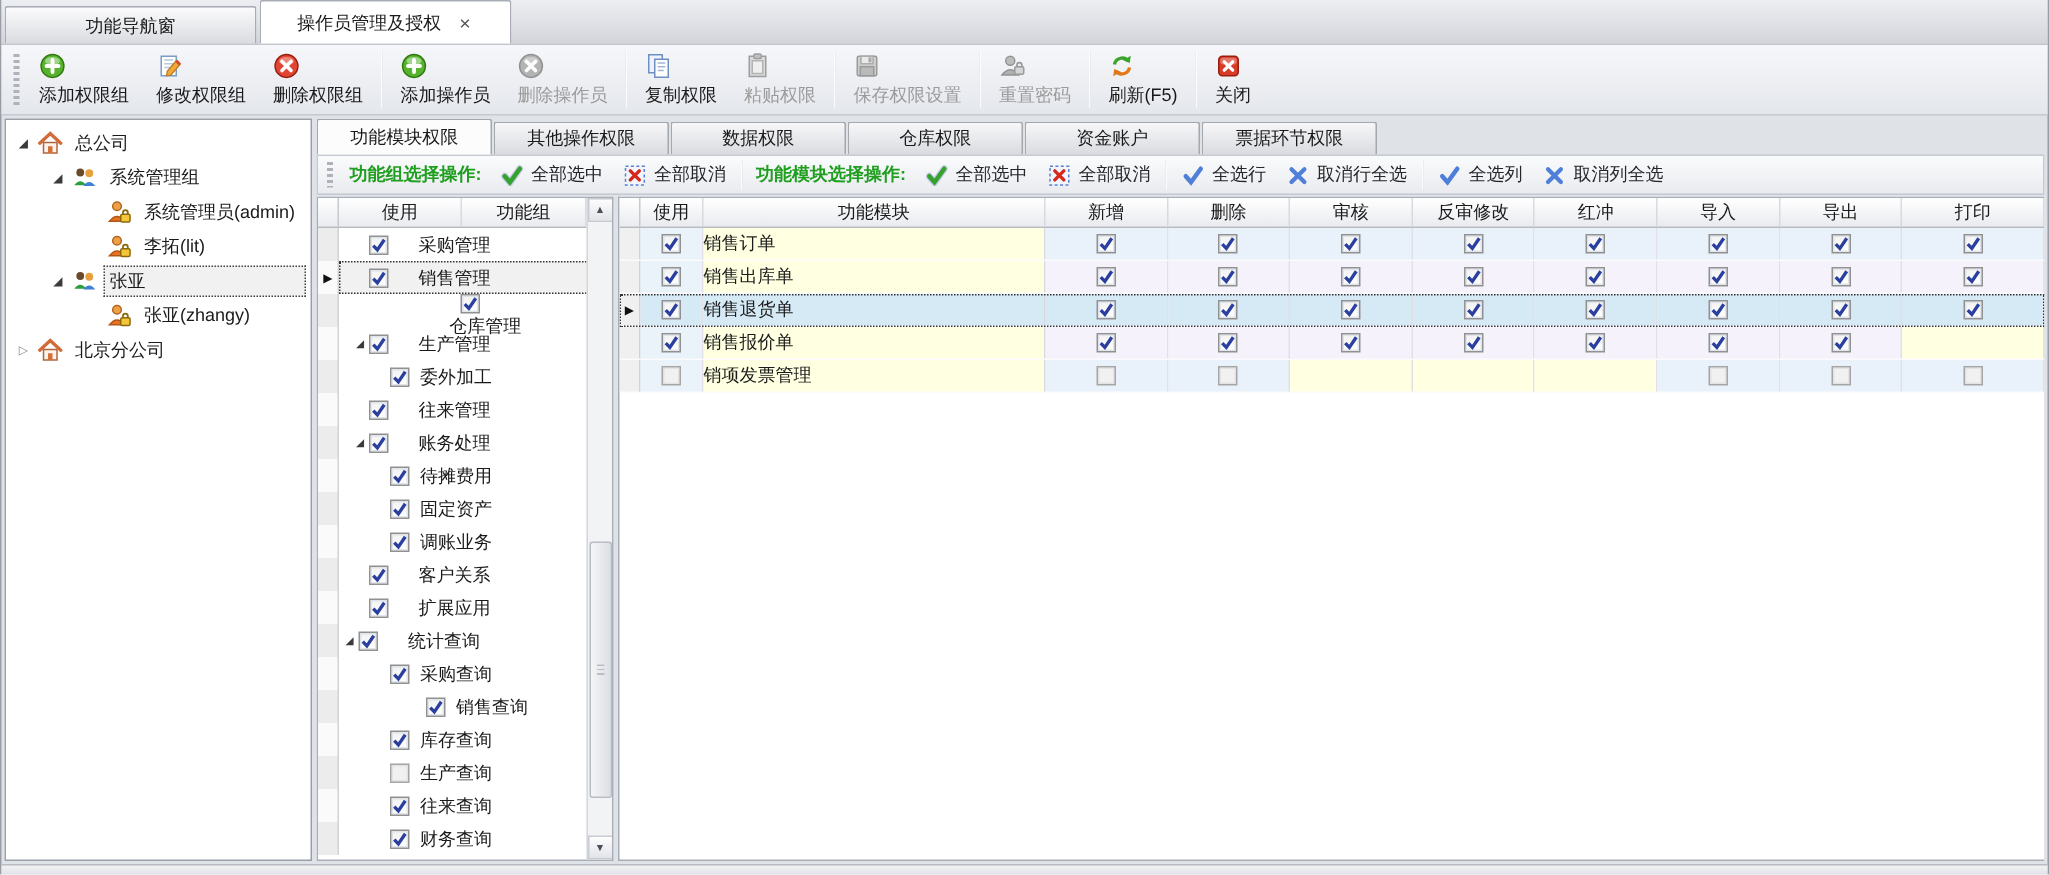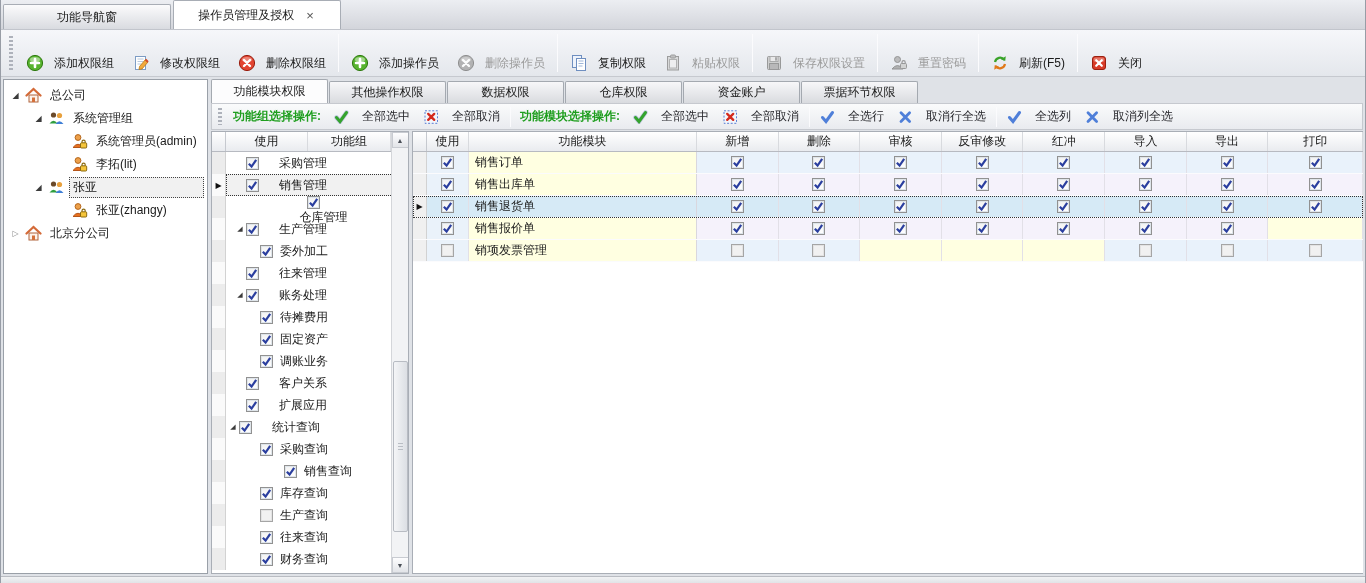--- a/index.html
+++ b/index.html
@@ -11,21 +11,21 @@
   .doctabbar{height:30px;background:linear-gradient(#eceef2,#d3d5db);display:flex;align-items:flex-end;border-bottom:1px solid #c2c5cc;flex:0 0 30px;}
   .doctab{height:25px;min-width:168px;display:flex;align-items:center;justify-content:center;gap:10px;
           background:linear-gradient(#fbfbfc,#d9dbe0);border:1px solid #a8adb5;border-bottom:none;
           border-radius:2px 2px 0 0;margin-left:2px;cursor:default;}
   .doctab.active{height:29px;background:#ffffff;position:relative;z-index:2;}
   .tabx{color:#555;font-size:13px;line-height:1;padding:0 2px;}
 
   
   .toolbar{height:47px;flex:0 0 47px;background:linear-gradient(#f6f7fa,#e4e7ec);border-bottom:1px solid #c6c9cf;display:flex;align-items:center;padding-left:4px;}
   .grip{width:4px;height:34px;margin:0 4px;background-image:repeating-linear-gradient(to bottom,#aeb2bb 0 2px,transparent 2px 4px);}
-  .tbtn{display:flex;align-items:flex-end;justify-content:center;gap:10px;padding:2px 9px;height:42px;cursor:pointer;border-radius:3px;}
+  .tbtn{display:flex;flex-direction:column;align-items:flex-start;justify-content:center;gap:1px;padding:2px 9px;height:42px;cursor:pointer;border-radius:3px;}
   .tbtn .ic{height:19px;display:flex;align-items:center;}
   .tbtn .tlbl{white-space:nowrap;}
   .tbtn.dis{cursor:default;}
   .tbtn.dis .tlbl{color:#9b9b9b;}
   .tbtn.dis .ic{opacity:.85;}
   .tsep{width:1px;height:38px;background:#c3c6cd;border-right:1px solid #fbfbfd;margin:0 3px;}
 
   
   .content{flex:1;display:flex;padding:2px;gap:3px;overflow:hidden;}
 
@@ -42,21 +42,21 @@
   .rightpanel{flex:1;display:flex;flex-direction:column;overflow:hidden;}
   .permtabs{height:24px;flex:0 0 24px;display:flex;align-items:flex-end;}
   .ptab{height:22px;width:117px;display:flex;align-items:center;justify-content:center;
         background:linear-gradient(#f7f7f9,#d9dbdf);border:1px solid #a4a9b0;border-bottom:none;border-radius:2px 2px 0 0;margin-right:1px;cursor:default;}
   .ptab.active{height:24px;background:#fcfcfd;position:relative;z-index:2;}
 
   
   .selbar{height:27px;flex:0 0 27px;background:linear-gradient(#fafbfc,#e9ebef);border:1px solid #c6c9cf;display:flex;align-items:center;padding-left:3px;gap:2px;}
   .selbar .grip{height:17px;margin:0 3px;}
   .sblabel{color:var(--label-green);font-weight:bold;margin:0 6px;white-space:nowrap;}
-  .sbtn{display:flex;align-items:center;gap:13px;padding:2px 7px;cursor:pointer;border-radius:2px;white-space:nowrap;color:#26262b;justify-content:flex-end;}
+  .sbtn{display:flex;align-items:center;gap:5px;padding:2px 7px;cursor:pointer;border-radius:2px;white-space:nowrap;color:#26262b;justify-content:flex-end;}
   .sbtn .ic{width:15px;height:14px;display:flex;align-items:center;}
   .sbsep{width:1px;height:20px;background:#c3c6cd;border-right:1px solid #fbfbfd;margin:0 3px;}
 
   
   .grids{flex:1;display:flex;gap:3px;margin-top:1px;overflow:hidden;}
   .ggrid{width:198px;flex:0 0 198px;background:#fff;border:1px solid #a9aeb6;position:relative;overflow:hidden;}
   .mgrid{flex:1;background:#fff;border:1px solid #a9aeb6;border-right:none;overflow:hidden;}
 
   .ghead,.mhead{height:20px;background:linear-gradient(#ffffff,#e9ebef);border-bottom:1px solid #b7bac1;display:grid;align-items:center;}
   .ghead{grid-template-columns:14px 82px 1fr 17px;}
@@ -84,21 +84,21 @@
   .strack{flex:1;width:17px;position:relative;}
   .sthumb{position:absolute;left:1px;right:1px;top:52%;height:42%;background:linear-gradient(to right,#f4f5f7,#dcdfe4);border:1px solid #b8bcc3;border-radius:2px;}
   .sthumb:after{content:"";position:absolute;left:4px;right:4px;top:calc(50% - 4px);height:7px;background-image:repeating-linear-gradient(to bottom,#b9bdc4 0 1px,transparent 1px 3px);}
 
   
   .mhead{grid-template-columns:14px 42px 228px repeat(7,1fr) 1.16fr;}
   .mrow{height:22px;display:grid;grid-template-columns:14px 42px 228px repeat(7,1fr) 1.16fr;border-bottom:1px solid #fbfbfd;}
   .mcell{display:flex;align-items:center;justify-content:center;border-right:1px solid #e2e0e7;height:100%;}
   .mcell.indc{background:#f0f0f0;border-right:1px solid #d2d2d2;font-size:8px;color:#111;}
   .mcell.use{background:var(--use-blue);}
-  .mcell.name{background:var(--yellow-cell);justify-content:flex-start;padding-left:6px;border-right-color:#d9d7de;}
+  .mcell.name{background:var(--yellow-cell);justify-content:flex-start;border-right-color:#d9d7de;}
   .mrow.odd .op{background:var(--row-blue);}
   .mrow.even .op{background:var(--row-lav);}
   .mcell.empty{background:var(--yellow-cell) !important;}
   .mrow.sel .mcell:not(.indc){background:var(--sel-blue) !important;}
   .mrow.sel{outline:1px dotted #333;outline-offset:-1px;}
 
   
   .statusbar{height:7px;flex:0 0 7px;background:linear-gradient(#f1f2f4,#e1e3e7);border-top:1px solid #b9bcc2;}
 
   .ic svg{display:block;}

